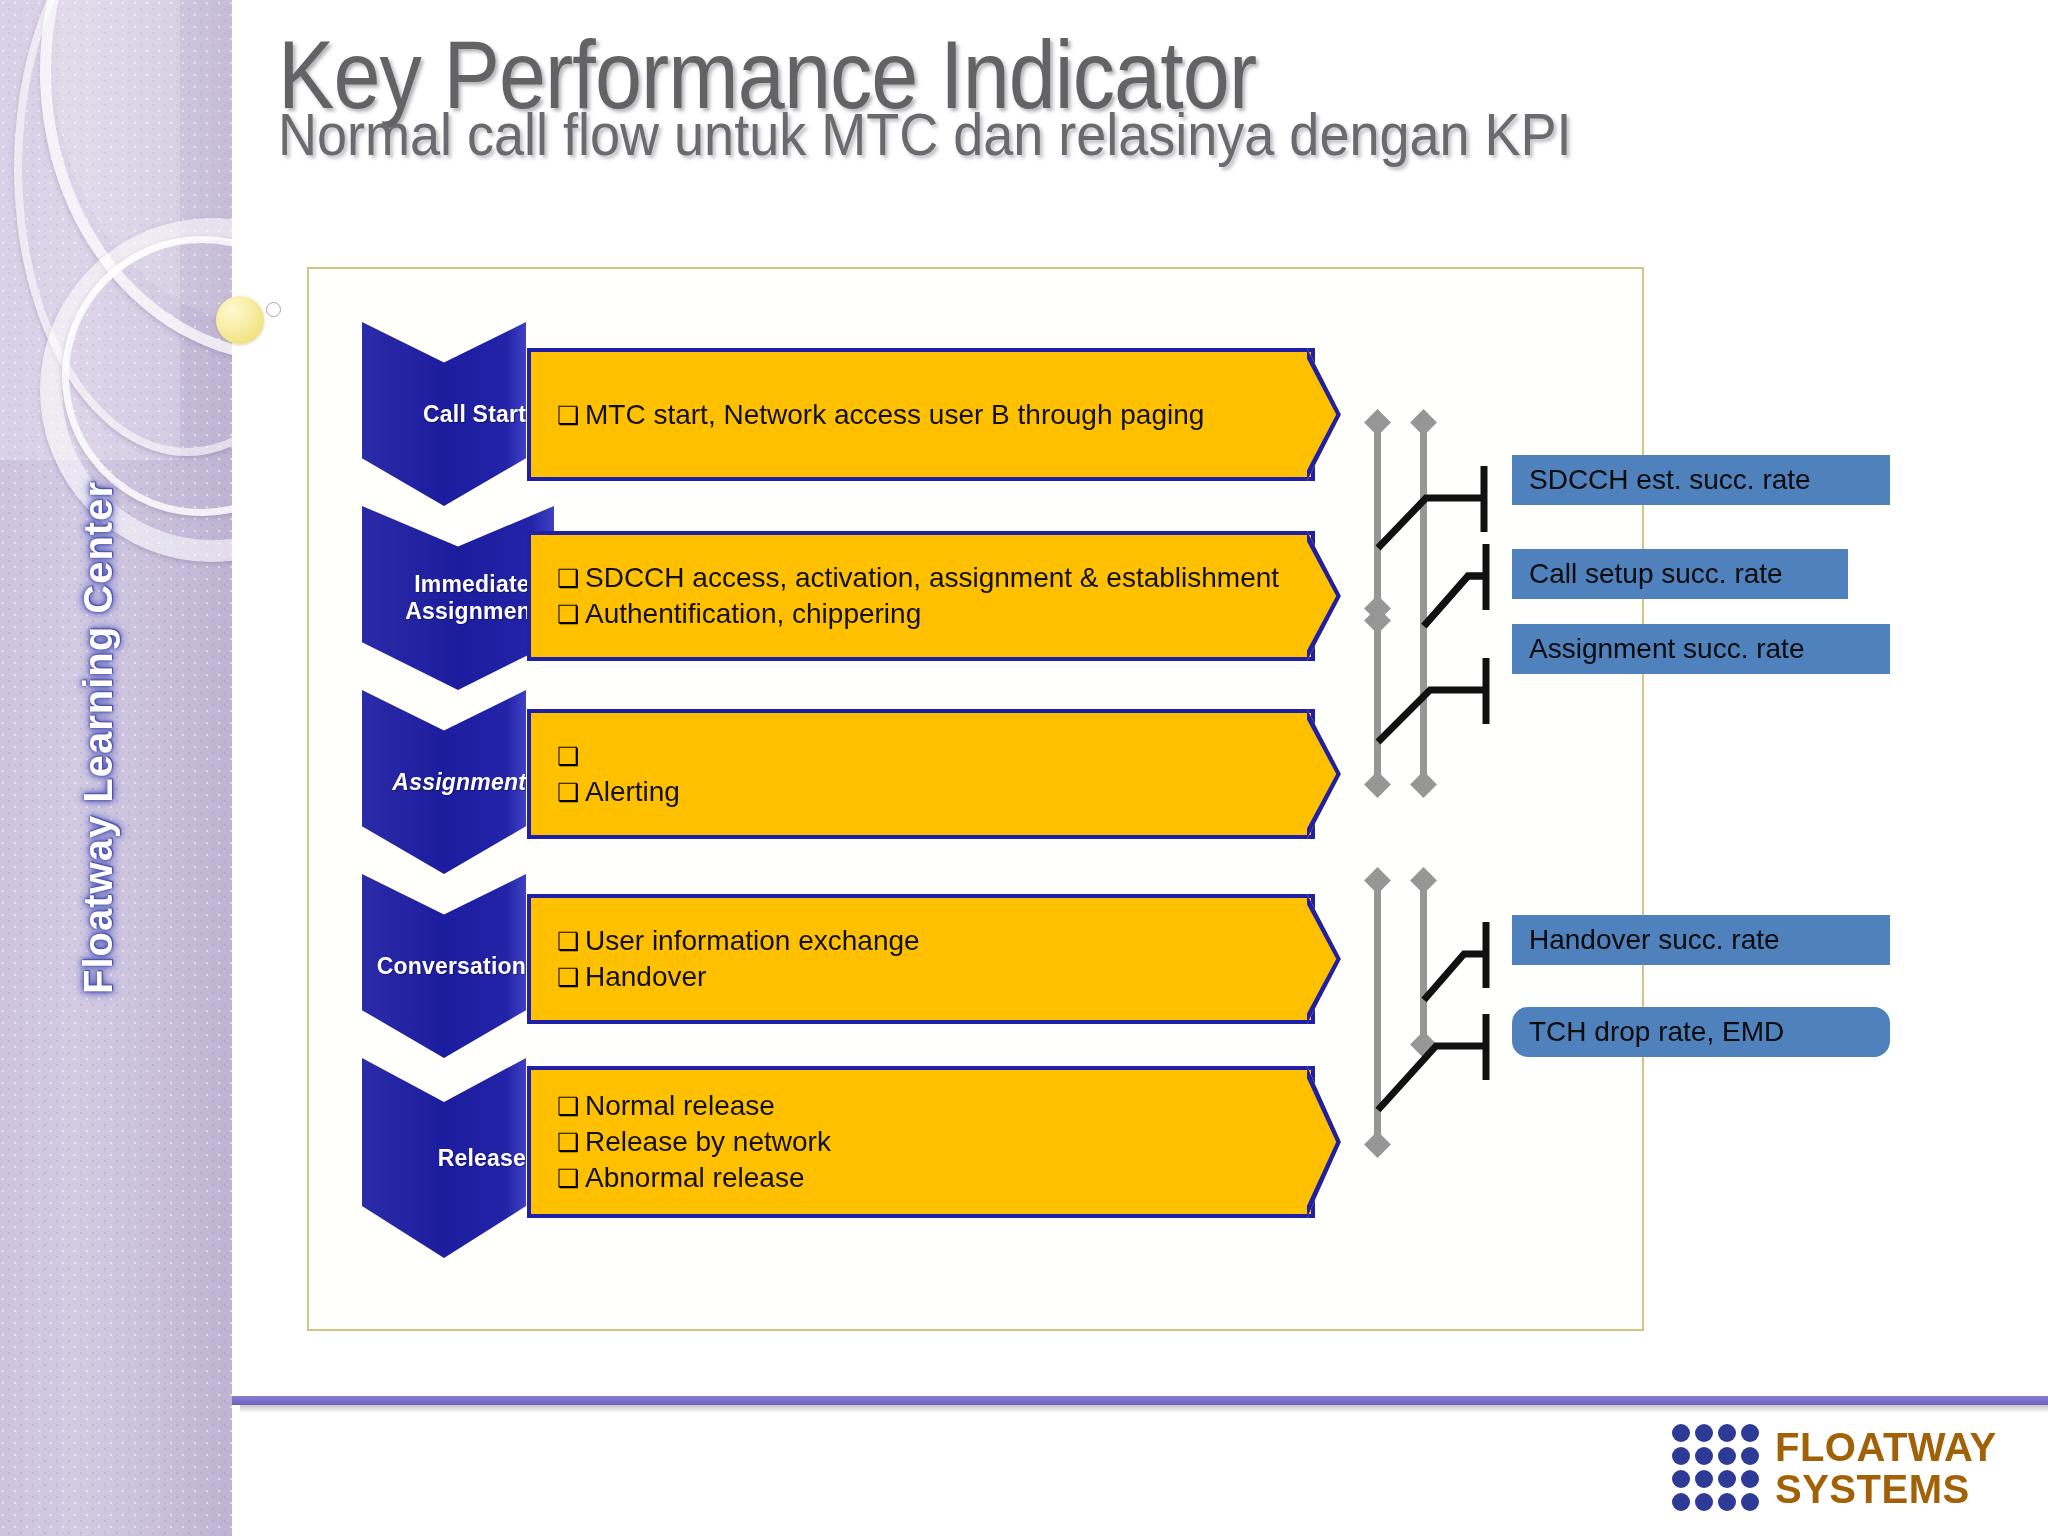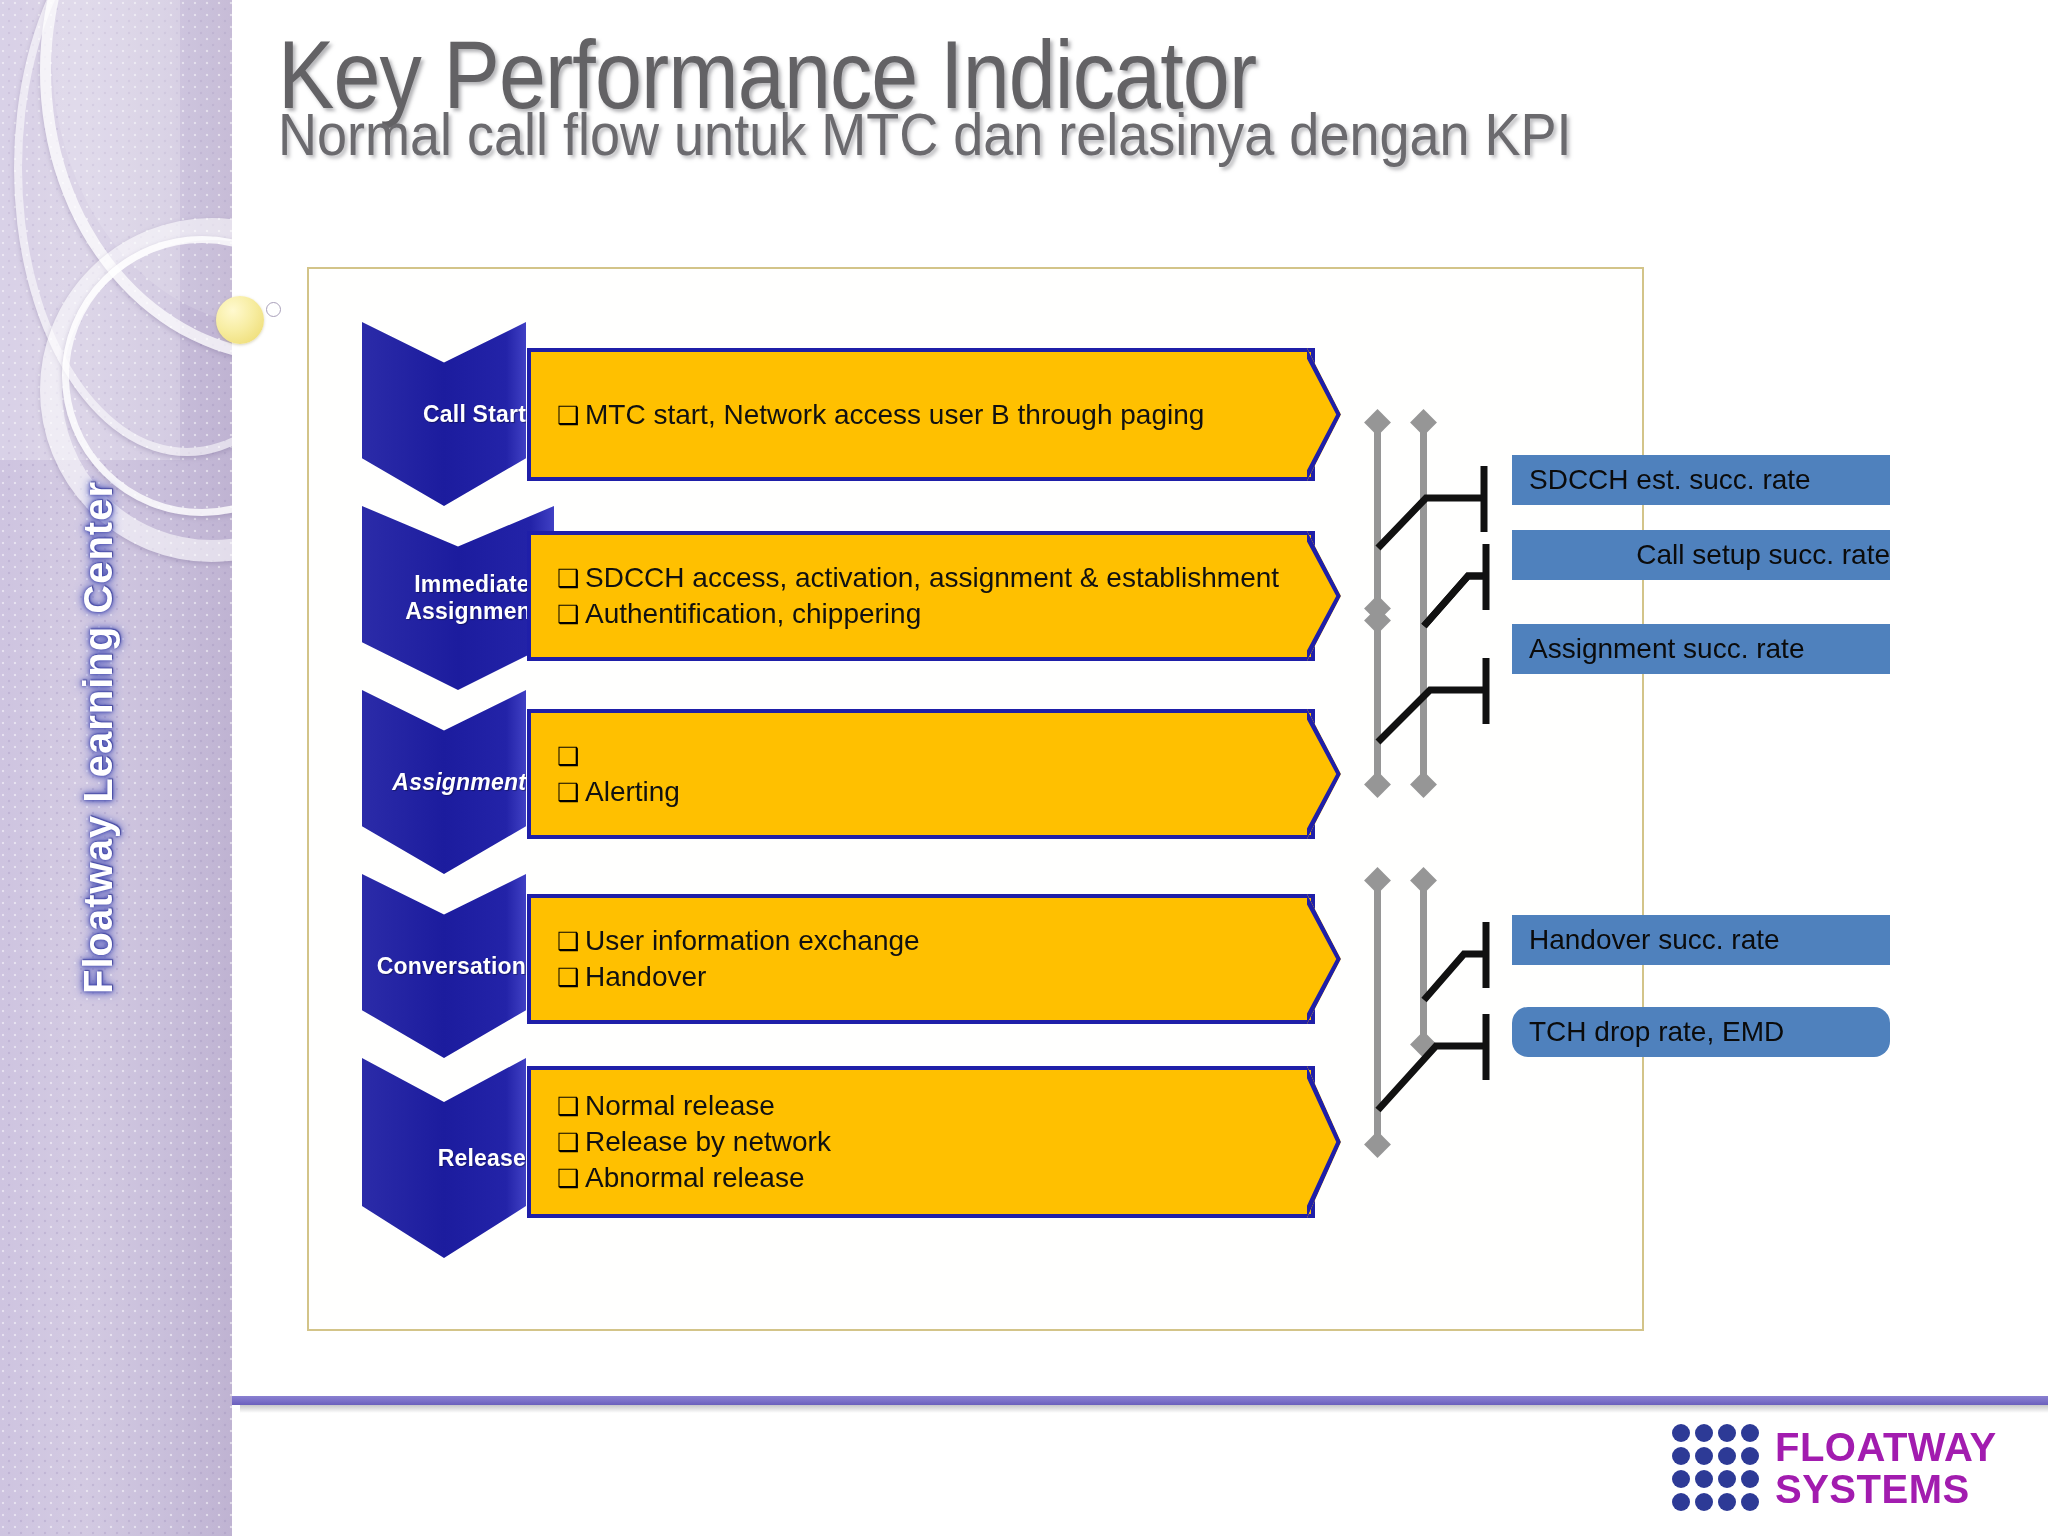--- a/index.html
+++ b/index.html
@@ -261,21 +261,21 @@
     display: block;
     width: 18px; height: 18px;
     border-radius: 50%;
     background: #2d3a96;
   }
   #logo .wordmark {
     font-family: "Liberation Sans", sans-serif;
     font-weight: bold;
     font-size: 40px;
     line-height: 42px;
-    color: #a21caf;
+    color: #a16207;
     letter-spacing: .5px;
   }
 </style>
 </head>
 <body>
 
 <div id="slide">
 
   <div id="sidebar">
     <div class="texture"></div>
@@ -414,21 +414,21 @@
   <div class="connector" style="left:1374px; top:1000px; width:160px; height:120px;">
     <svg width="180" height="130" viewBox="0 0 180 130">
       <path d="M 4 110 L 62 46 L 112 46" stroke="#111111" stroke-width="7" fill="none"></path>
       <path d="M 112 14 L 112 80" stroke="#111111" stroke-width="7" fill="none"></path>
     </svg>
   </div>
 
   <div class="kpi" style="left:1512px; top:443px; width:378px;margin-top:12px;">
     <span>SDCCH est. succ. rate</span>
   </div>
-  <div class="kpi" style="left:1512px; top:530px; width:378px;justify-content:flex-end;">
+  <div class="kpi" style="left:1512px; top:549px; width:336px;">
     <span>Call setup succ. rate</span>
   </div>
   <div class="kpi" style="left:1512px; top:624px; width:378px;">
     <span>Assignment succ. rate</span>
   </div>
   <div class="kpi" style="left:1512px; top:915px; width:378px;">
     <span>Handover succ. rate</span>
   </div>
   <div class="kpi" style="left:1512px; top:1007px; width:378px;border-radius:16px;">
     <span>TCH drop rate, EMD</span>

